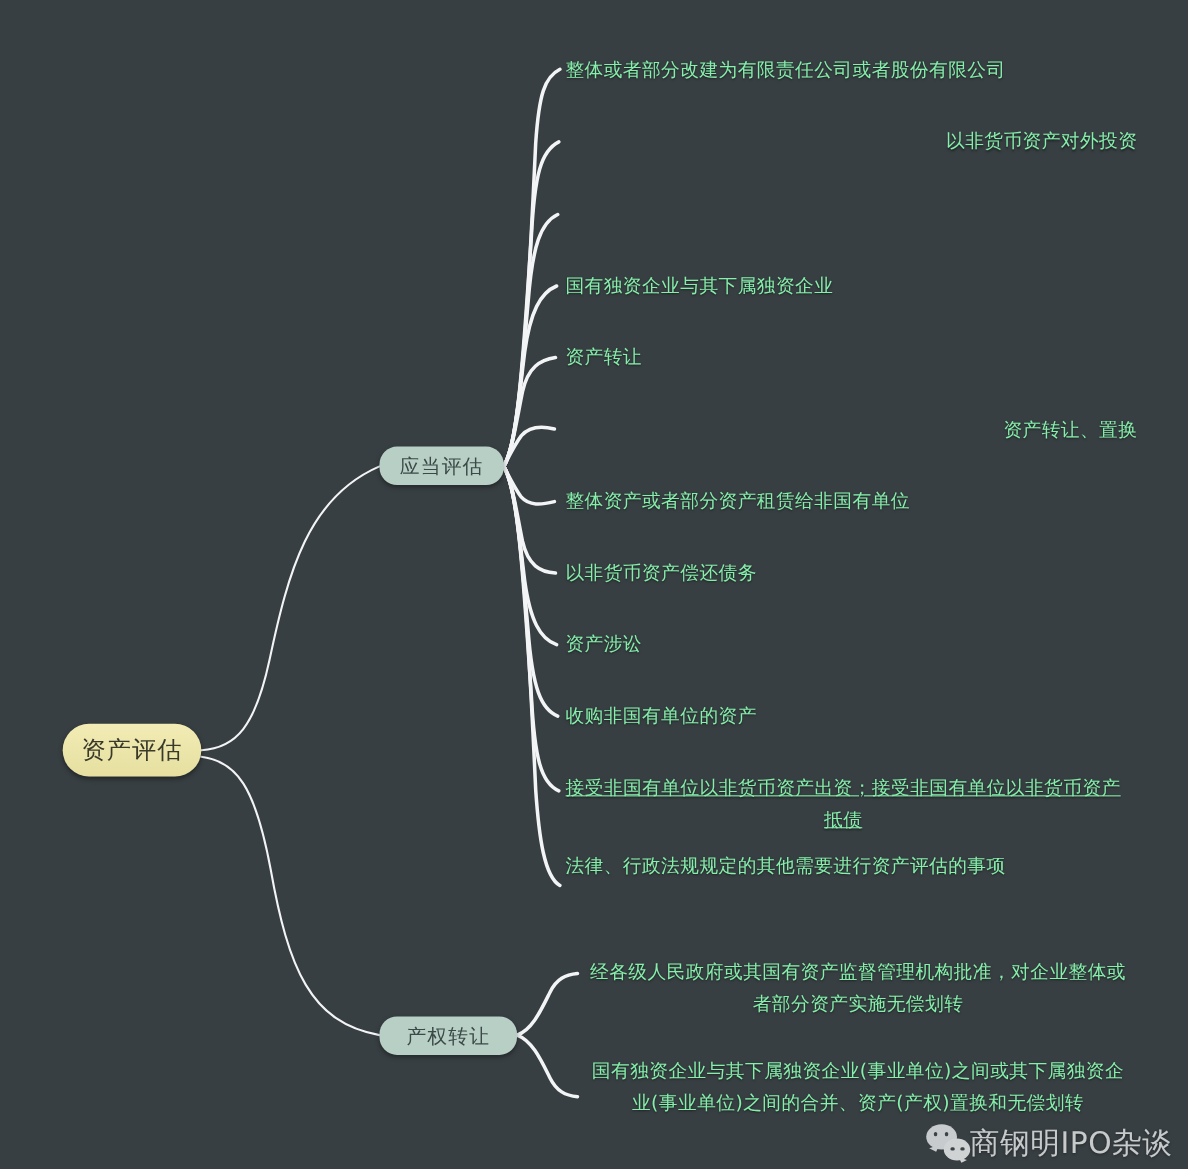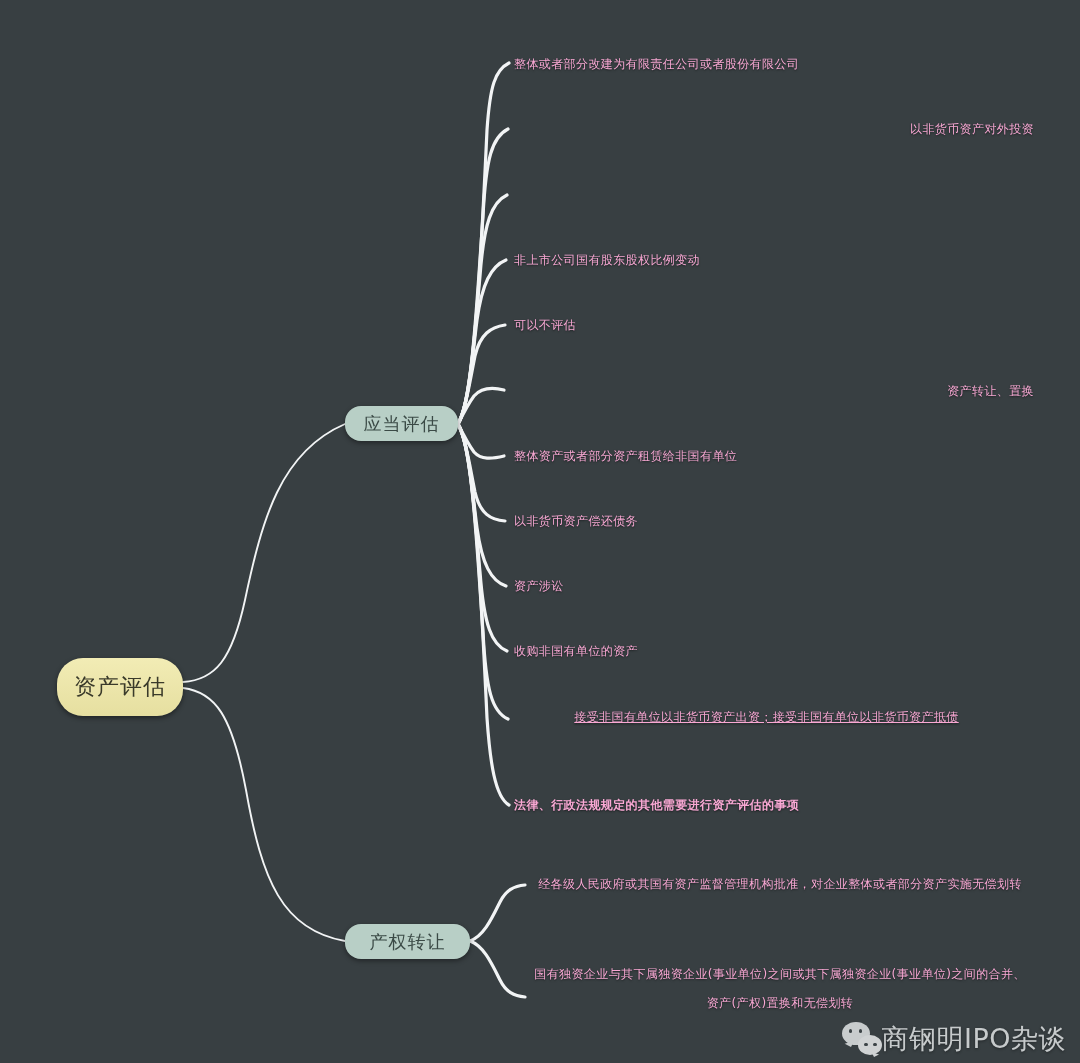--- a/index.html
+++ b/index.html
@@ -55,22 +55,22 @@
     background: #b8cfc6;
     color: #3b4a46;
     font-size: 18px;
     letter-spacing: 1px;
     padding: 0 16px;
     box-shadow: 0 2px 5px rgba(0,0,0,0.4);
   }
 
   .leaf {
     position: absolute;
-    color: #f9a8d4;
-    font-size: 12px;
+    color: #86efac;
+    font-size: 17px;
     line-height: 29px;
     letter-spacing: 0.4px;
     text-align: center;
     text-shadow: 0 1px 2px rgba(0,0,0,0.55);
   }
 
   .leaf.left {
     text-align: left;
   }
 
@@ -169,54 +169,54 @@
       <path d="M458,424 C468,442 471,480 477,528 C482,564 491,581 506,586" stroke-width="3.2"></path>
       <path d="M458,424 C470,444 474,508 480,572 C484,626 492,645 507,651" stroke-width="3.2"></path>
       <path d="M458,424 C472,446 477,548 483,632 C486,690 492,712 508,719" stroke-width="3.2"></path>
       <path d="M458,424 C474,448 481,588 487,718 C490,762 495,797 509,805" stroke-width="3.2"></path>
 
       <path d="M470,941 C484,936 492,918 500,902 C506,890 514,886 525,885" stroke-width="3.2"></path>
       <path d="M470,941 C484,946 492,964 500,980 C506,992 514,996 525,997" stroke-width="3.2"></path>
     </g>
   </svg>
 
-  <div class="node node-root" style="left:57px; top:658px; width:126px; height:58px;font-family:Liberation Mono, monospace;">
+  <div class="node node-root" style="left:57px; top:658px; width:126px; height:48px;font-family:Liberation Mono, monospace;">
     <span>资产评估</span>
   </div>
 
   <div class="node node-branch" style="left:345px; top:406px; width:113px; height:35px;">
     <span>应当评估</span>
   </div>
 
   <div class="node node-branch" style="left:345px; top:924px; width:125px; height:35px;">
     <span>产权转让</span>
   </div>
 
   <div class="leaf left" style="left:514px; top:50px; width:520px;">整体或者部分改建为有限责任公司或者股份有限公司</div>
 
   <div class="leaf left" style="left:514px; top:115px; width:520px;text-align:right;">以非货币资产对外投资</div>
 
 
-  <div class="leaf left" style="left:514px; top:246px; width:520px;">非上市公司国有股东股权比例变动</div>
-
-  <div class="leaf left" style="left:514px; top:311px; width:520px;">可以不评估</div>
+  <div class="leaf left" style="left:514px; top:246px; width:520px;">国有独资企业与其下属独资企业</div>
+
+  <div class="leaf left" style="left:514px; top:311px; width:520px;">资产转让</div>
 
   <div class="leaf left" style="left:514px; top:377px; width:520px;text-align:right;">资产转让、置换</div>
 
   <div class="leaf left" style="left:514px; top:442px; width:520px;">整体资产或者部分资产租赁给非国有单位</div>
 
   <div class="leaf left" style="left:514px; top:507px; width:520px;">以非货币资产偿还债务</div>
 
   <div class="leaf left" style="left:514px; top:572px; width:520px;">资产涉讼</div>
 
   <div class="leaf left" style="left:514px; top:637px; width:520px;">收购非国有单位的资产</div>
 
   <div class="leaf" style="left:514px; top:703px; width:505px; text-align:center;text-decoration:underline;">接受非国有单位以非货币资产出资；接受非国有单位以非货币资产抵债</div>
 
-  <div class="leaf left" style="left:514px; top:791px; width:520px;font-weight:bold;">法律、行政法规规定的其他需要进行资产评估的事项</div>
+  <div class="leaf left" style="left:514px; top:774px; width:520px;">法律、行政法规规定的其他需要进行资产评估的事项</div>
 
   <div class="leaf" style="left:530px; top:870px; width:500px; text-align:center;">经各级人民政府或其国有资产监督管理机构批准，对企业整体或者部分资产实施无偿划转</div>
 
   <div class="leaf" style="left:530px; top:960px; width:500px; text-align:center;">国有独资企业与其下属独资企业(事业单位)之间或其下属独资企业(事业单位)之间的合并、资产(产权)置换和无偿划转</div>
 
   <div id="watermark">
     <span class="wechat-icon">
       <span class="bub1"></span>
       <span class="bub2"></span>
       <span class="d d1"></span>

